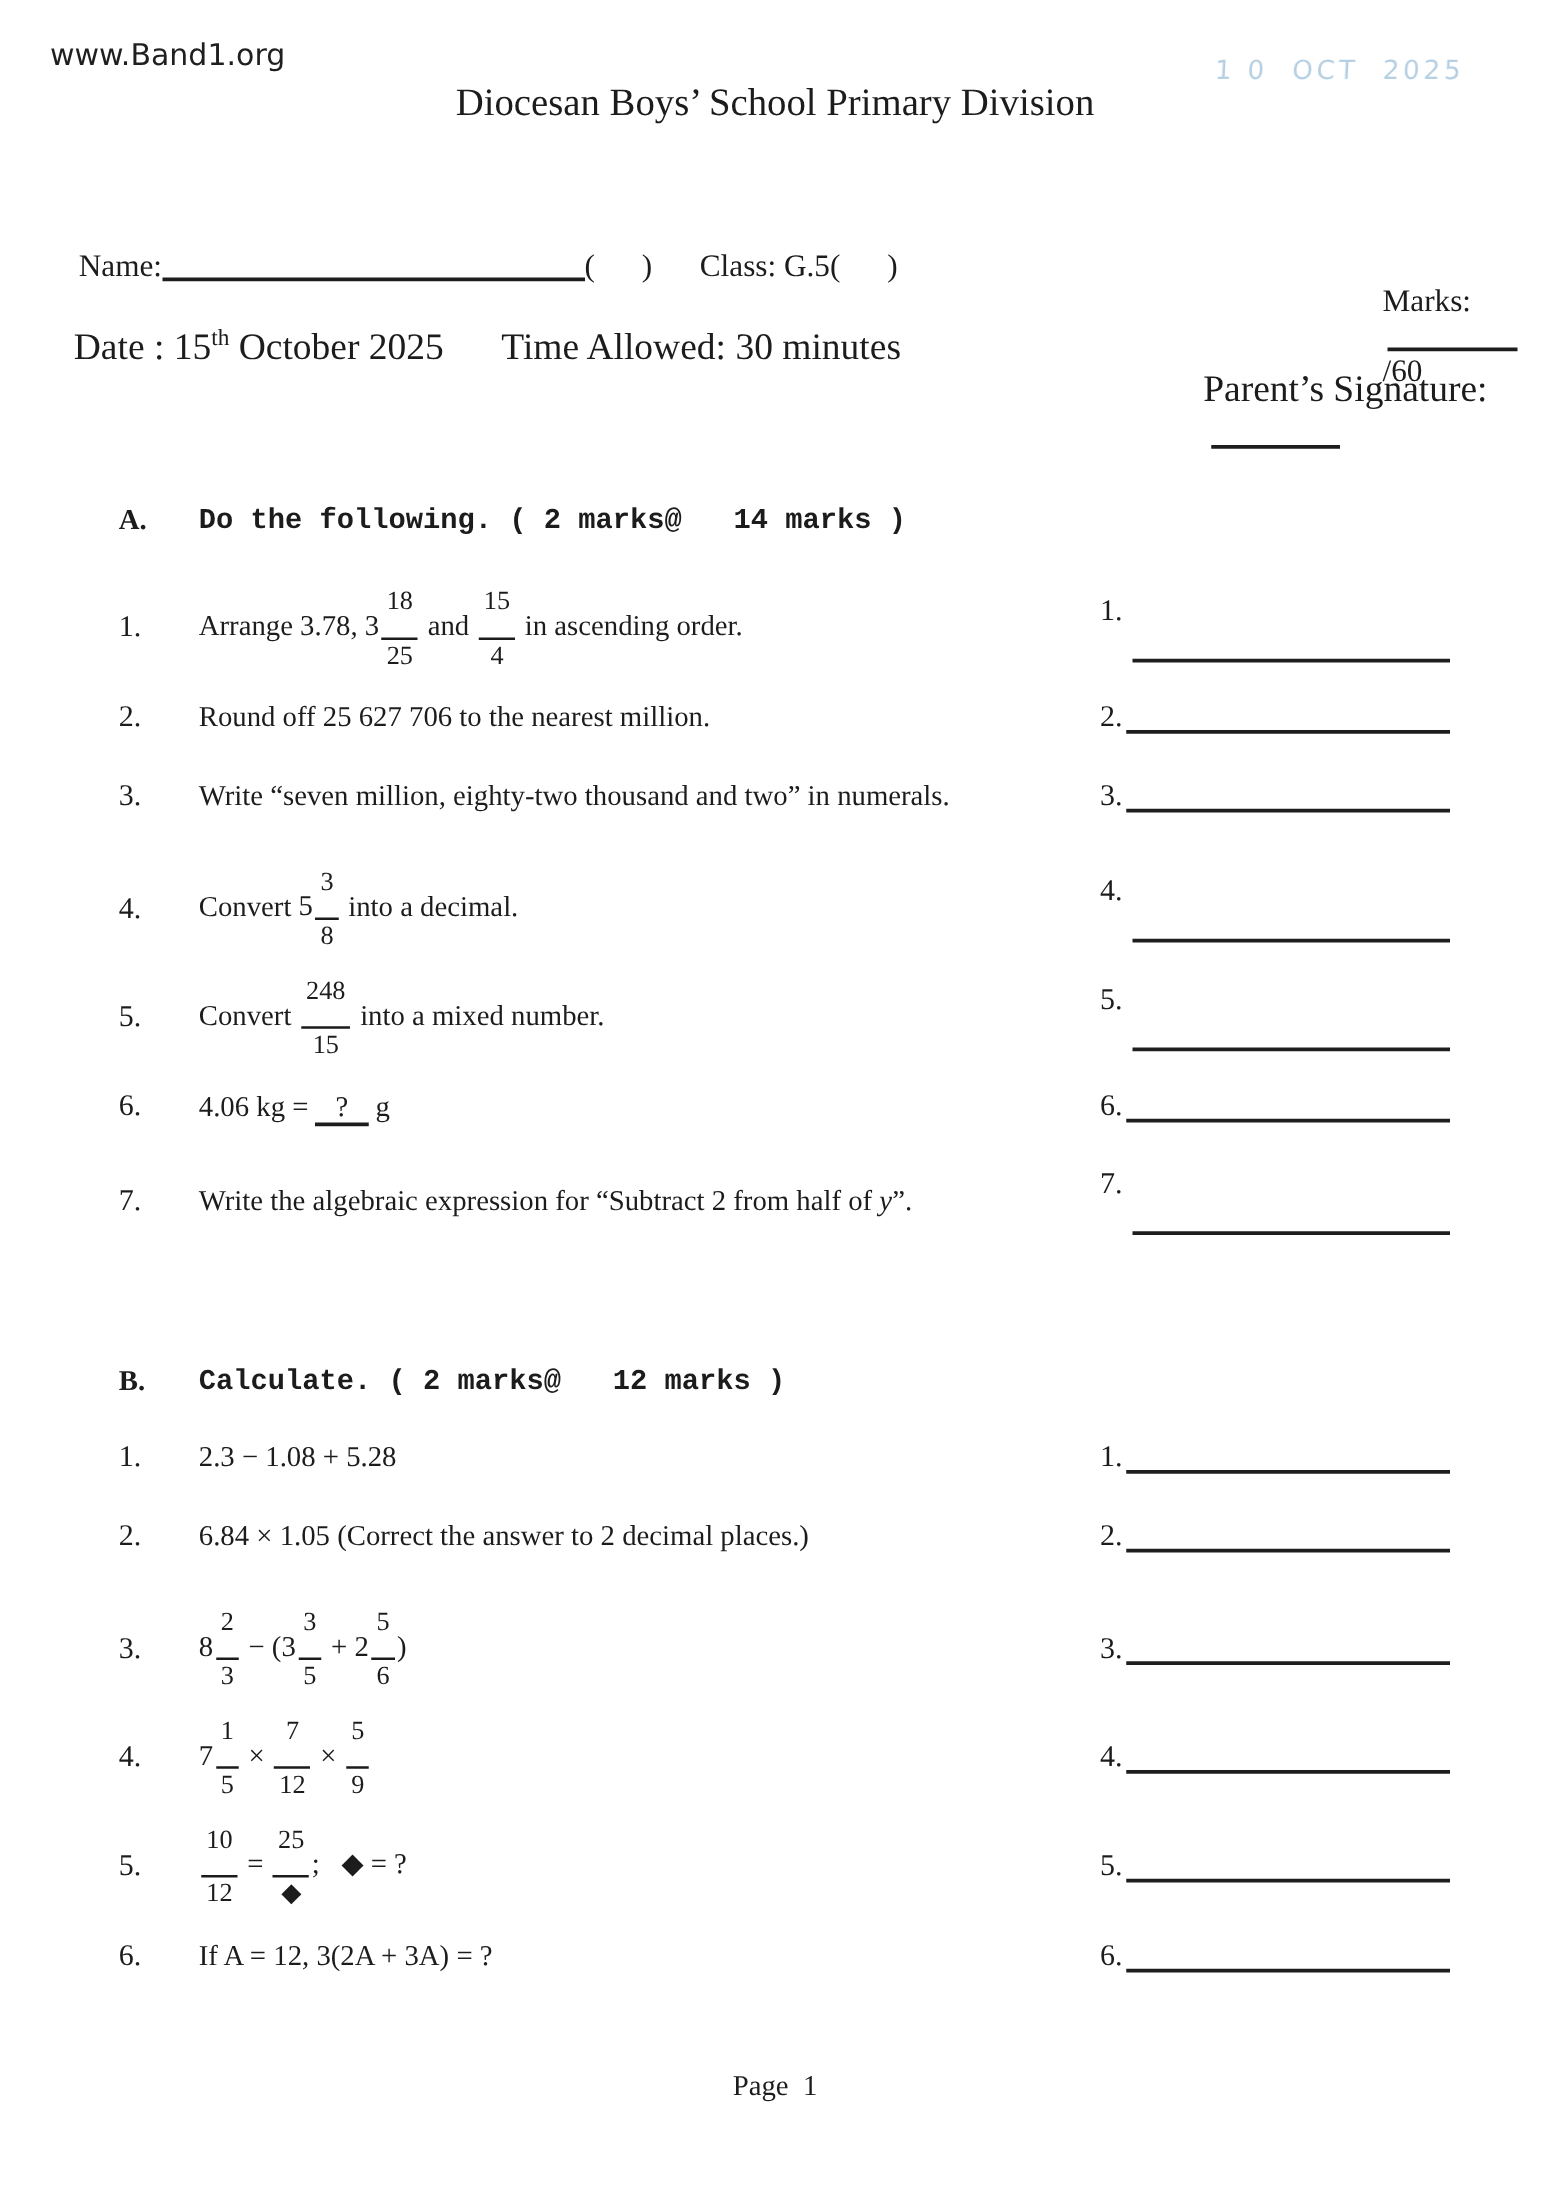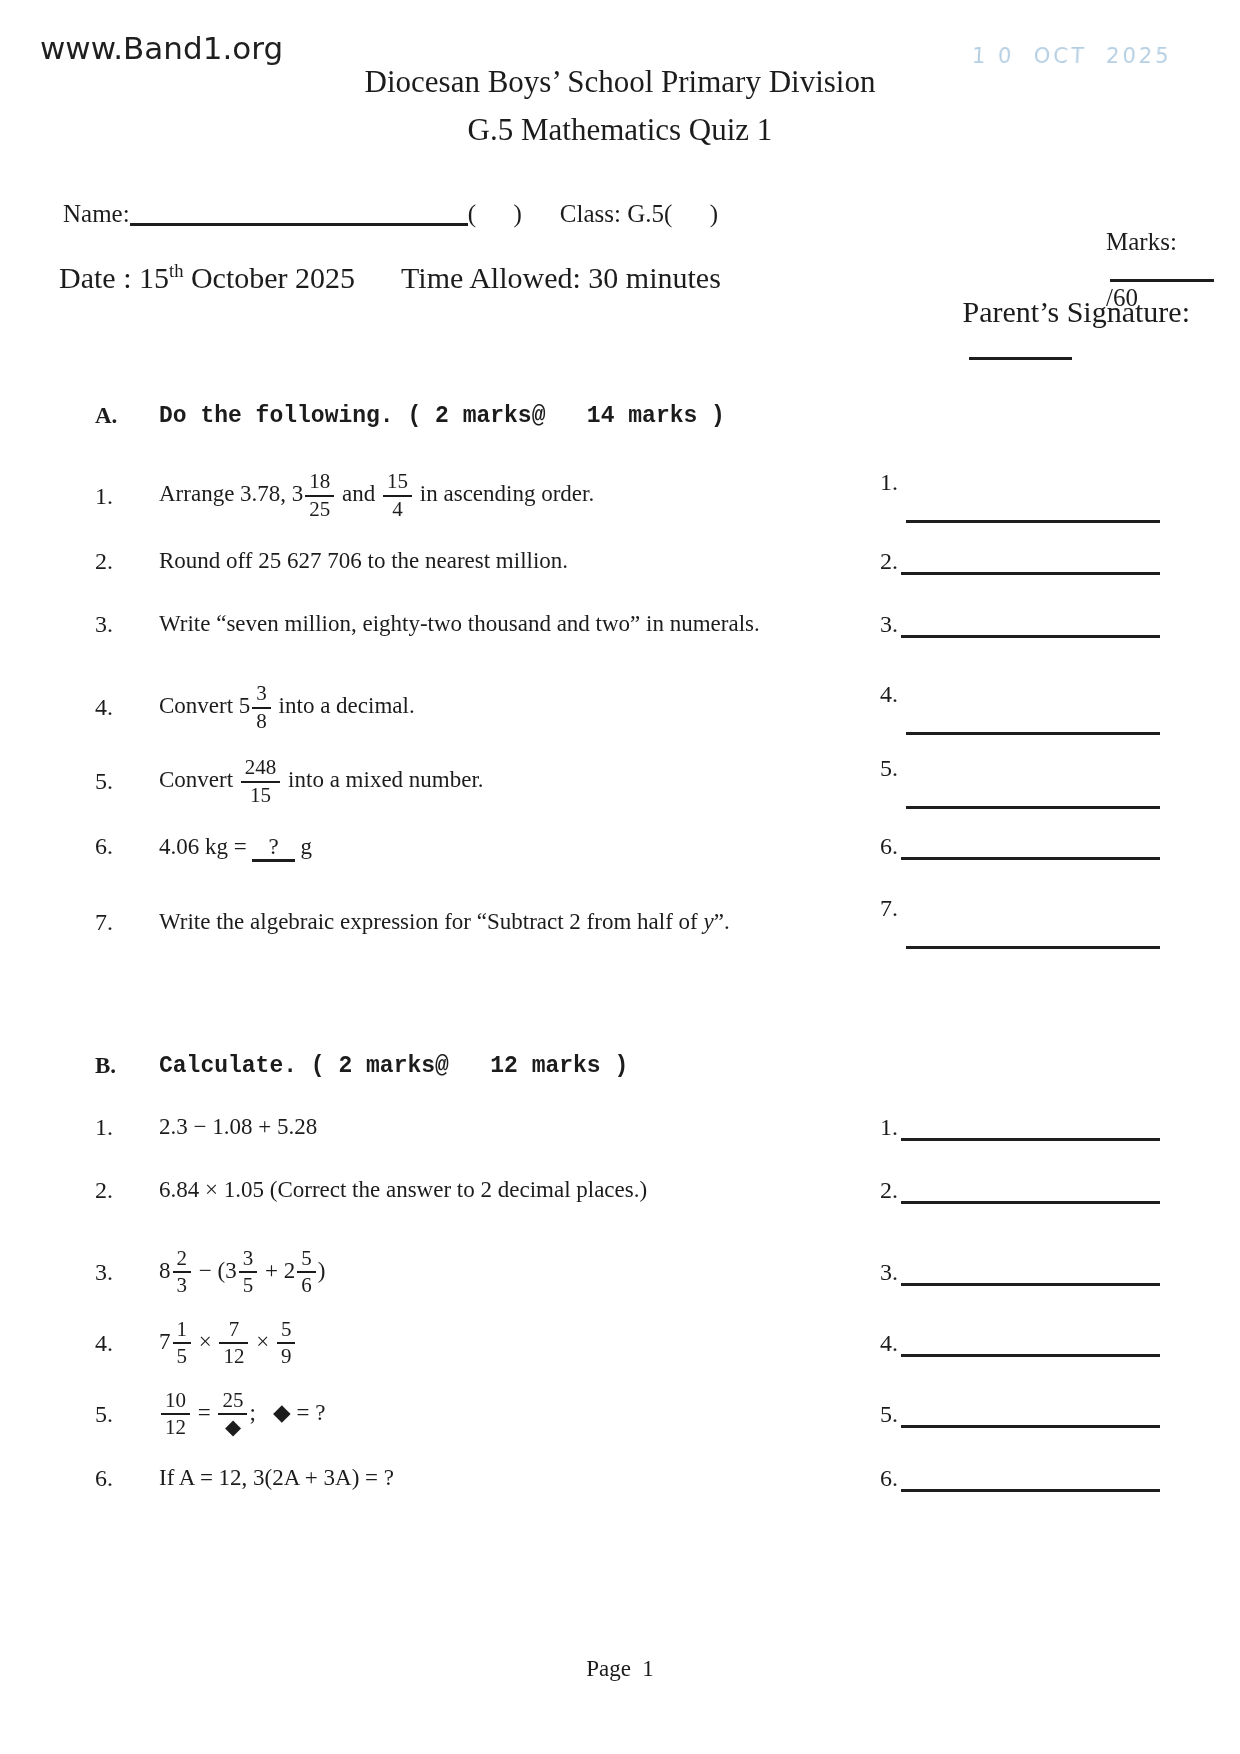--- a/index.html
+++ b/index.html
@@ -8,21 +8,21 @@
     width:1240px;height:1754px;
     background:#ffffff;
     font-family:"Liberation Serif", serif;
     color:#1c1c1c;
     overflow:hidden;
   }
   
   .watermark{
     position:absolute;left:40px;top:30px;
     font-family:"DejaVu Sans", sans-serif;
-    font-size:31px;color:#1f1f1f;
+    font-size:24px;color:#1f1f1f;
   }
   .stamp{
     position:absolute;left:972px;top:44px;
     font-family:"DejaVu Sans", sans-serif;
     font-size:21px;color:#79a8cc;opacity:.55;
     letter-spacing:3px;white-space:pre;
     filter:blur(.6px);transform:skewX(-3deg);
   }
   .title1,.title2{
     position:absolute;left:0;width:100%;
@@ -64,21 +64,21 @@
   .qrow.fr{margin-top:42px;}
   .sec-header + .qrow.fr{margin-top:40px;}
   .qrow.fr + .qrow.fr{margin-top:20px;}
   .qrow.fr + .qrow:not(.fr){margin-top:24px;}
   .qnum{width:64px;flex:0 0 64px;font-size:24px;align-self:center;}
   .qtext{flex:1;font-size:23px;white-space:pre-wrap;padding-right:14px;line-height:1.25;}
   .blank{border-bottom:3px solid #1d1d1d;padding:0 16px;}
 
   
   .frac{display:inline-block;vertical-align:middle;text-align:center;line-height:1.12;margin:0 2px;font-size:21px;}
-  .frac .fnum{display:block;padding:0 4px 1px;border-bottom:2px solid #1b1b1b;}
+  .frac .fnum{display:block;padding:0 4px 17px;border-bottom:2px solid #1b1b1b;}
   .frac .fden{display:block;padding:1px 4px 0;}
   .mixed{white-space:nowrap;}
 
   
   .answer{flex:0 0 280px;width:280px;font-size:24px;}
   .aline{border-bottom:3px solid #1e1e1e;}
   .answer.below .aline{display:block;height:0;margin:24px 0 0 26px;}
   .answer.attached{display:flex;align-items:baseline;}
   .answer.attached .aline{flex:1;height:0;margin-left:3px;transform:translateY(6px);}
 
@@ -89,21 +89,20 @@
 </style>
 </head>
 <body>
 
 <div class="page">
 
   <div class="watermark">www.Band1.org</div>
   <div class="stamp">1 0  OCT  2025</div>
 
   <div class="title1">Diocesan Boys’ School Primary Division</div>
-  <div class="title2">G.5 Mathematics Quiz 1</div>
 
   <div class="name-row">
     <span>Name:</span>
     <span class="uline name-line"></span>
     <span>(      )</span>
     <span class="class-label">Class: G.5(      )</span>
     <span class="marks-group">
       <span>Marks:</span>
       <span class="uline marks-line"></span>
       <span>/60</span>

